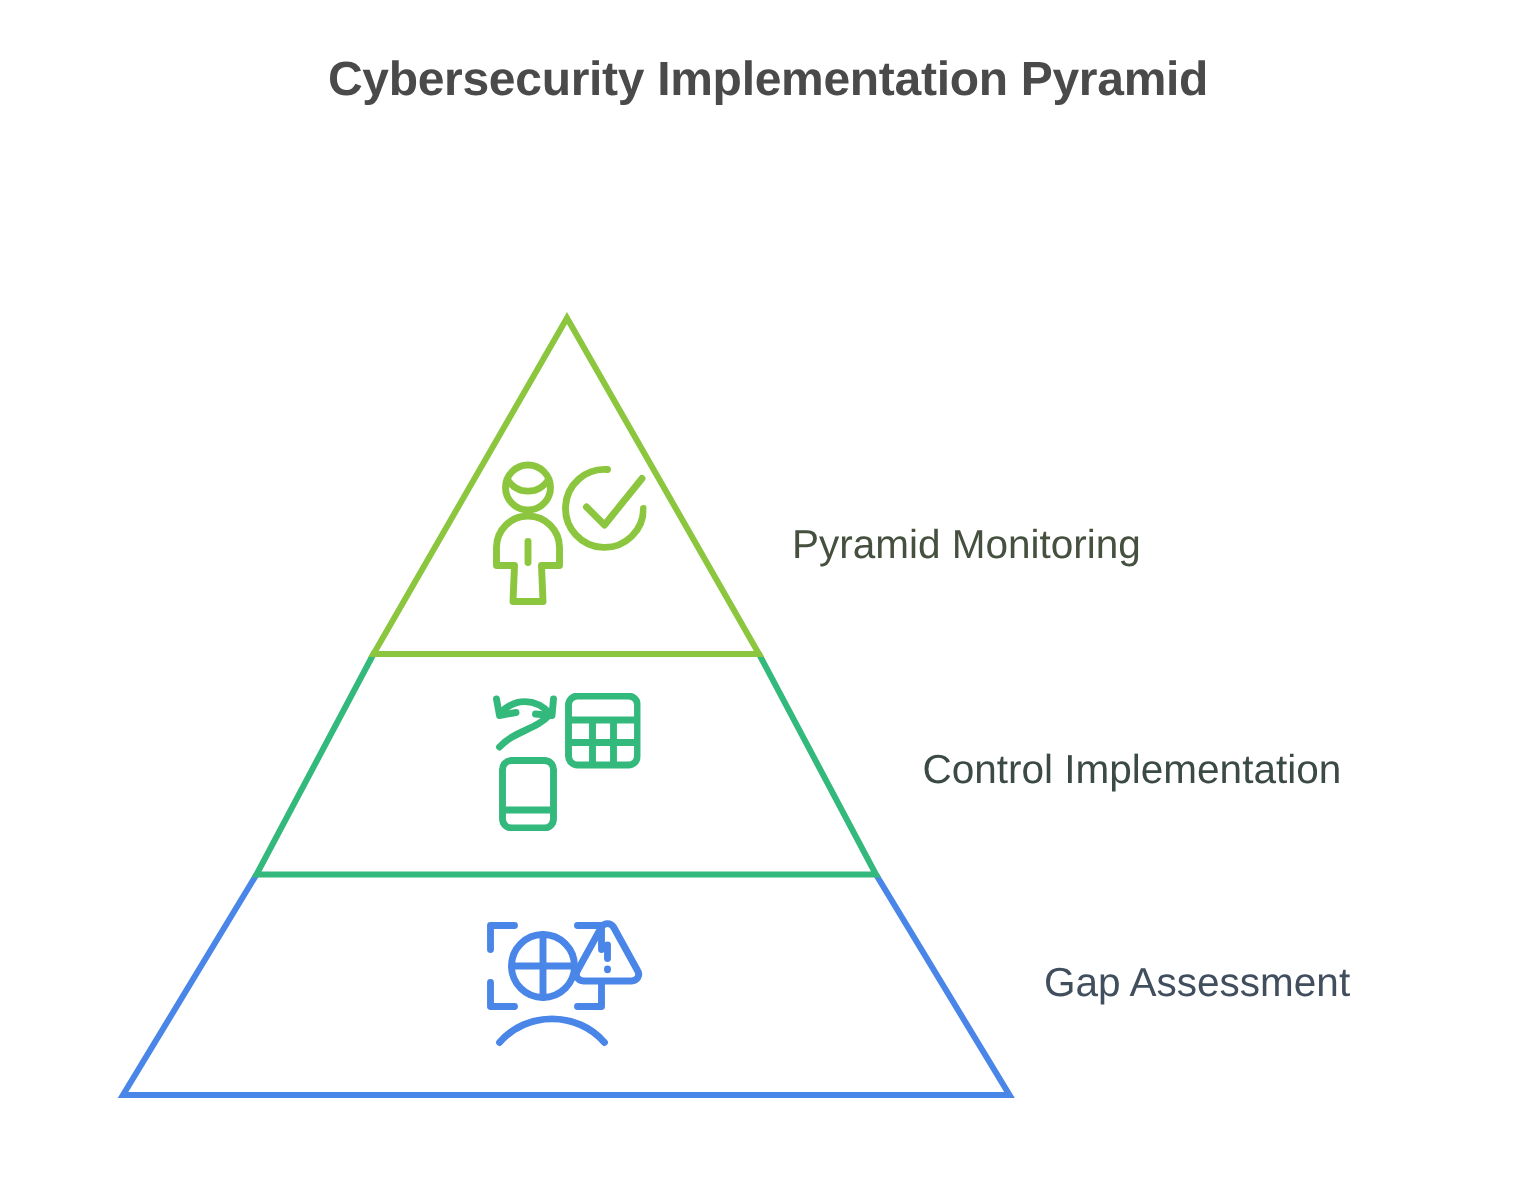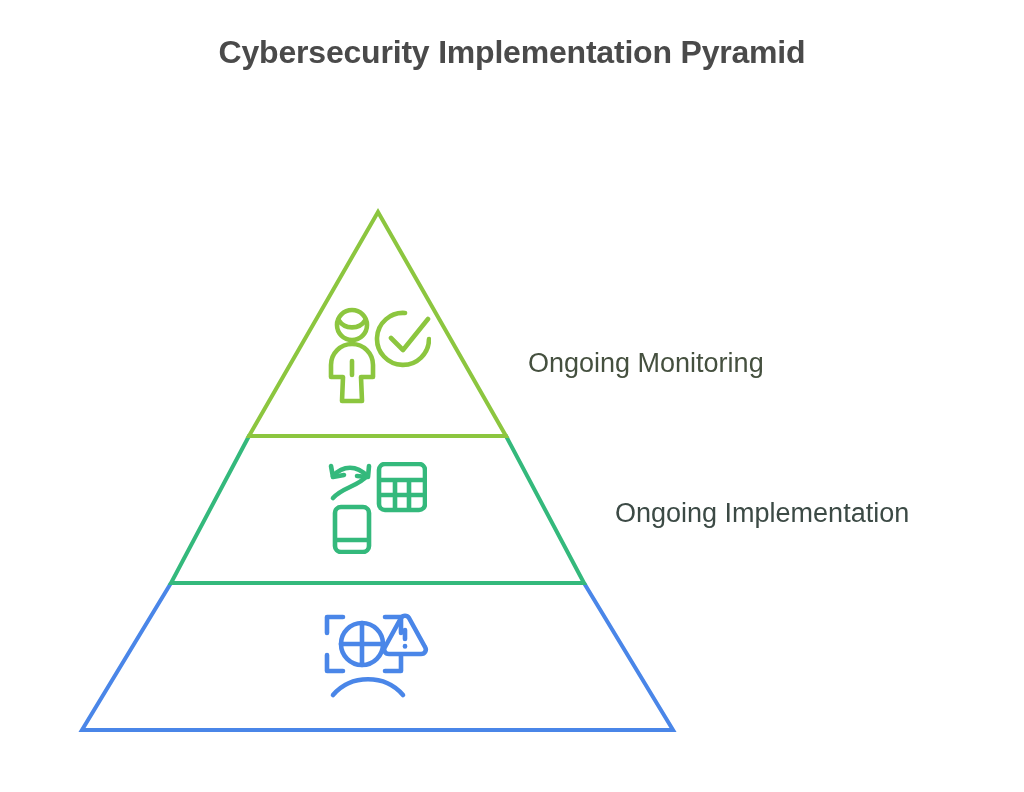--- a/index.html
+++ b/index.html
@@ -160,18 +160,19 @@
         <path d="M 82,19 L 82,28"></path>
         <path d="M 82,35 L 82,35.5"></path>
       </g>
 
       <g fill="none" stroke="#4a86e8" stroke-width="4.6" stroke-linecap="round">
         <path d="M 10,84 C 28,63 62,63 80,84"></path>
       </g>
     </svg>
   </div>
 
-  <div class="tier-label top">Ongoing Monitoring</div>
+  <div class="tier-label top">Pyramid Monitoring</div>
 
-  <div class="tier-label middle">Ongoing Implementation</div>
+  <div class="tier-label middle">Control Implementation</div>
 
+  <div class="tier-label bottom">Gap Assessment</div>
 
 </div>
 
 </body></html>

